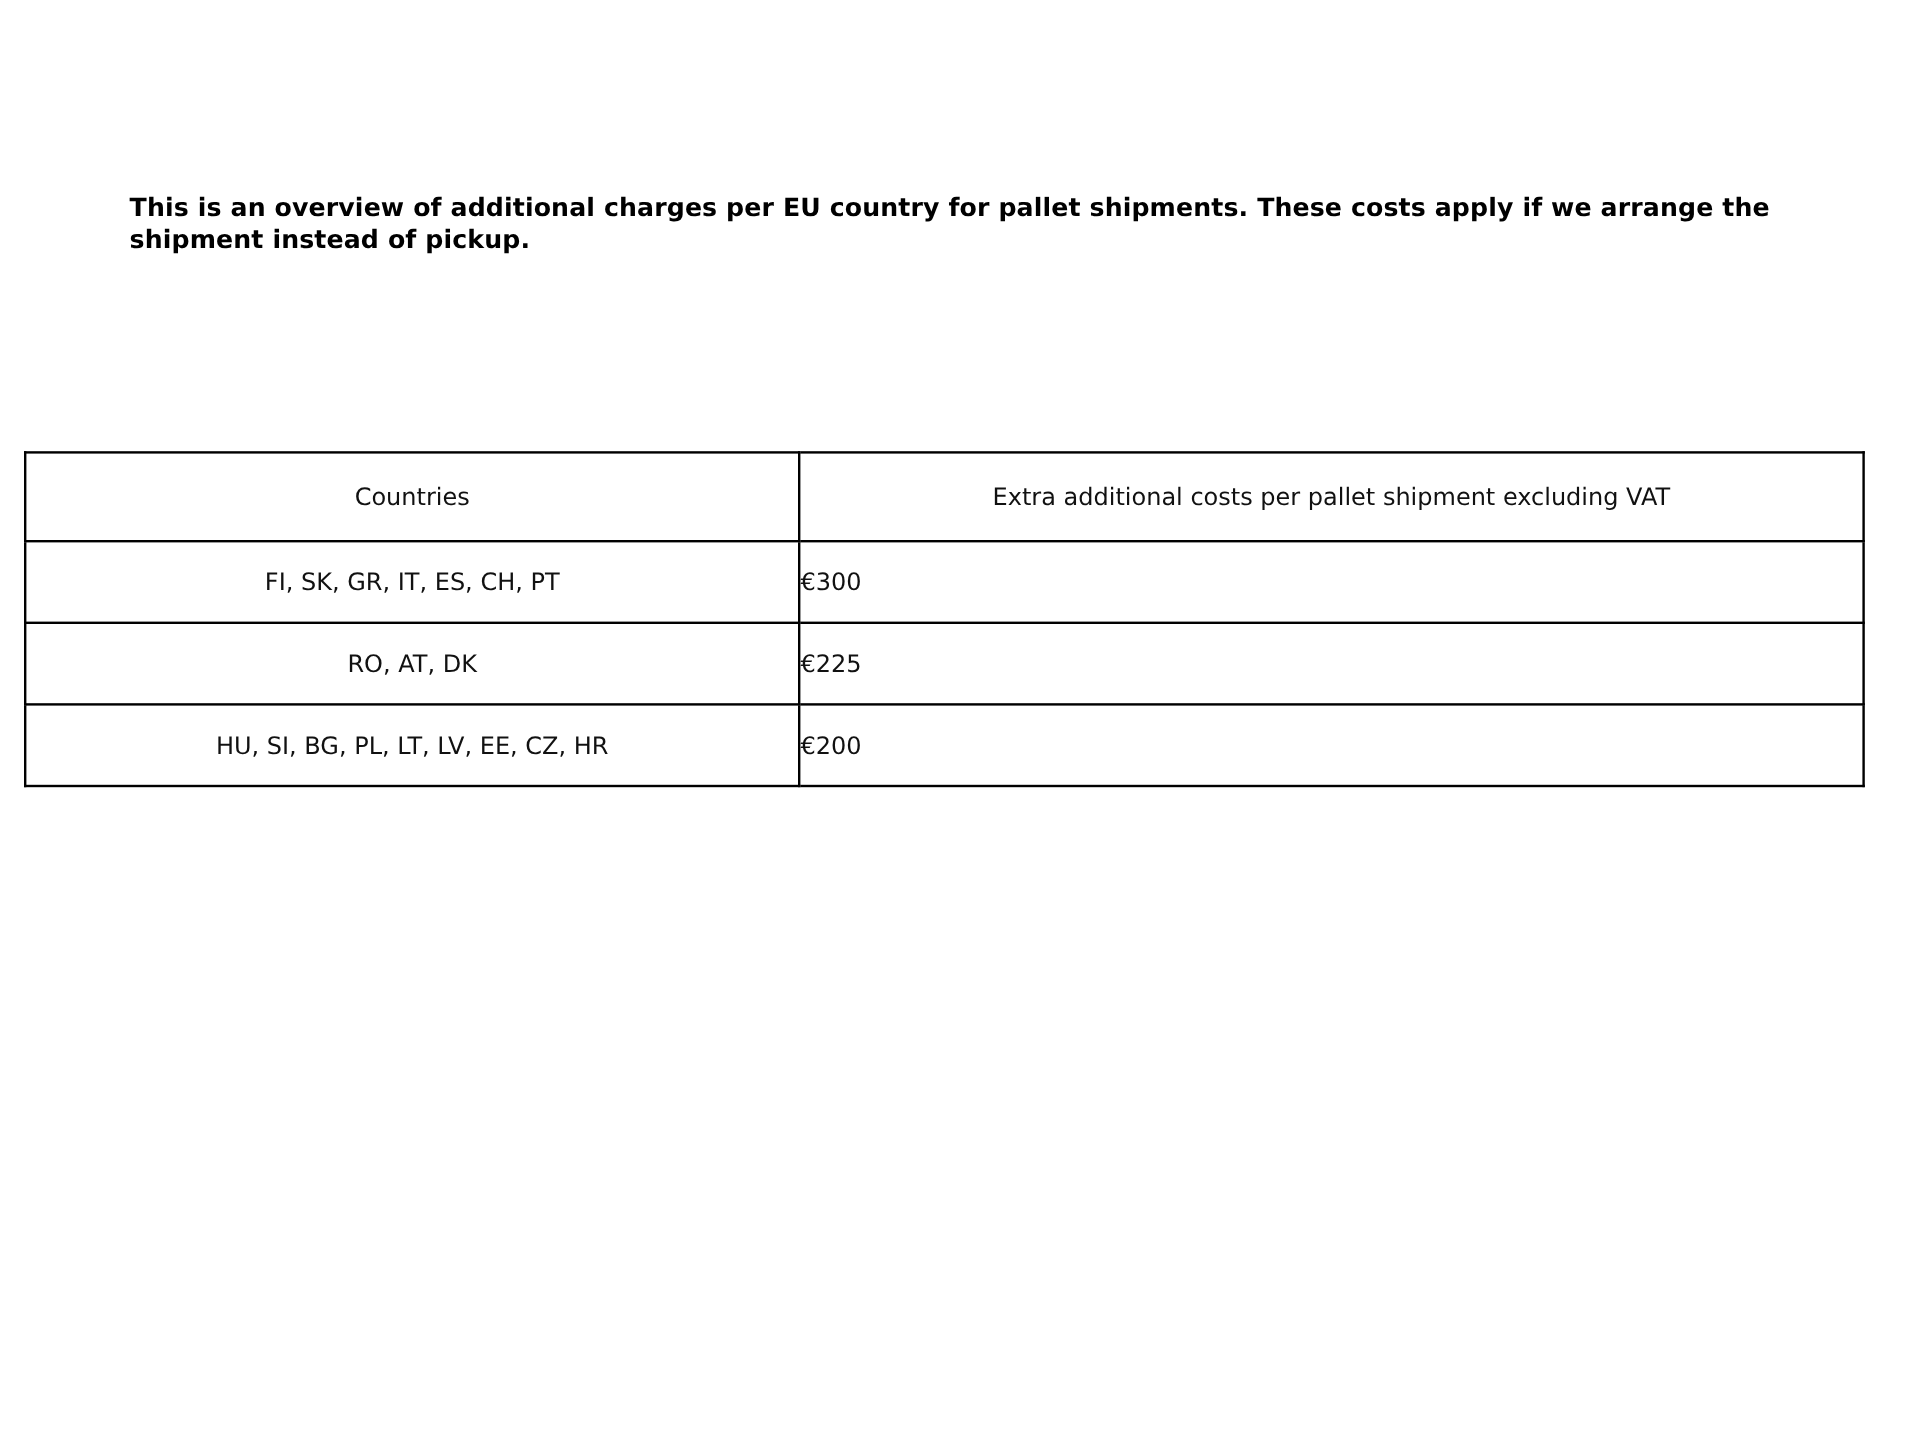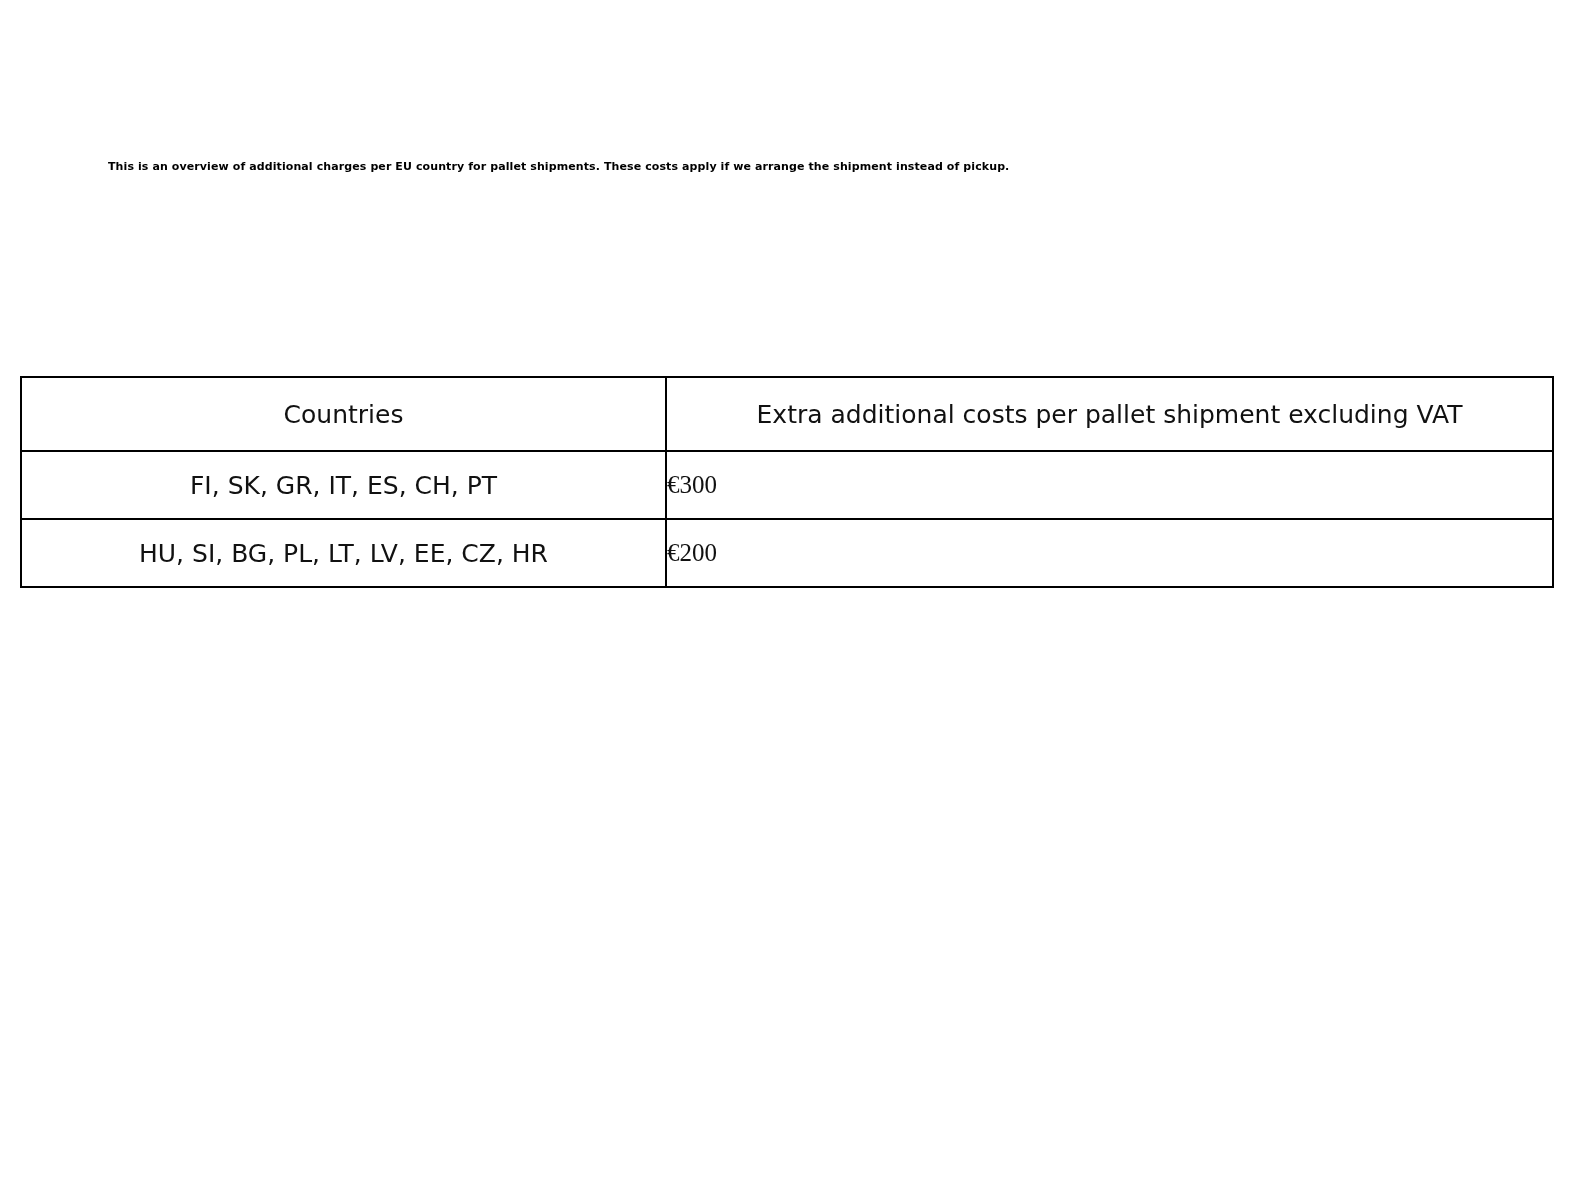--- a/index.html
+++ b/index.html
@@ -13,38 +13,38 @@
     position: relative;
     font-family: "DejaVu Sans", sans-serif;
     color: #000000;
     overflow: hidden;
   }
   .intro {
     position: absolute;
     left: 108px;
     top: 160px;
     width: 1380px;
-    font-size: 11px;
+    font-size: 21px;
     font-weight: bold;
     font-family: "DejaVu Sans", sans-serif;
     letter-spacing: 0.1px;
     line-height: 1.3;
     color: #000000;
   }
   .table-wrap {
     position: absolute;
     left: 20px;
     top: 376px;
     width: 1528px;
   }
   table.charges {
     border-collapse: collapse;
     width: 100%;
     table-layout: fixed;
-    font-size: 25px;
+    font-size: 20px;
     color: #111111;
     padding-left: 24px;
   }
   table.charges td {
     border: 2px solid #000000;
     height: 66px;
     padding: 0 0 0 0;
     vertical-align: middle;
     font-weight: normal;
   }
@@ -57,21 +57,20 @@
   .hdr-cost {
     text-align: center;
     margin-left: 16px;
   }
   .cell-country {
     padding-left: 64px;
     text-align: center;
   }
   .cell-cost {
     padding-left: 84px;
-    font-family: Liberation Serif, serif;
   }
   tr.header-row td {
     height: 72px;
   }
 </style>
 </head>
 <body>
 
 <div class="intro">This is an overview of additional charges per EU country for pallet shipments. These costs apply if we arrange the shipment instead of pickup.</div>
 
@@ -80,18 +79,22 @@
     <tbody>
       <tr class="header-row">
         <td class="col-country hdr-country">Countries</td>
         <td class="col-cost hdr-cost">Extra additional costs per pallet shipment excluding VAT</td>
       </tr>
       <tr>
         <td class="col-country cell-country">FI, SK, GR, IT, ES, CH, PT</td>
         <td class="col-cost cell-cost">€300</td>
       </tr>
       <tr>
+        <td class="col-country cell-country">RO, AT, DK</td>
+        <td class="col-cost cell-cost">€225</td>
+      </tr>
+      <tr>
         <td class="col-country cell-country">HU, SI, BG, PL, LT, LV, EE, CZ, HR</td>
         <td class="col-cost cell-cost">€200</td>
       </tr>
     </tbody>
   </table>
 </div>
 
 </body></html>

